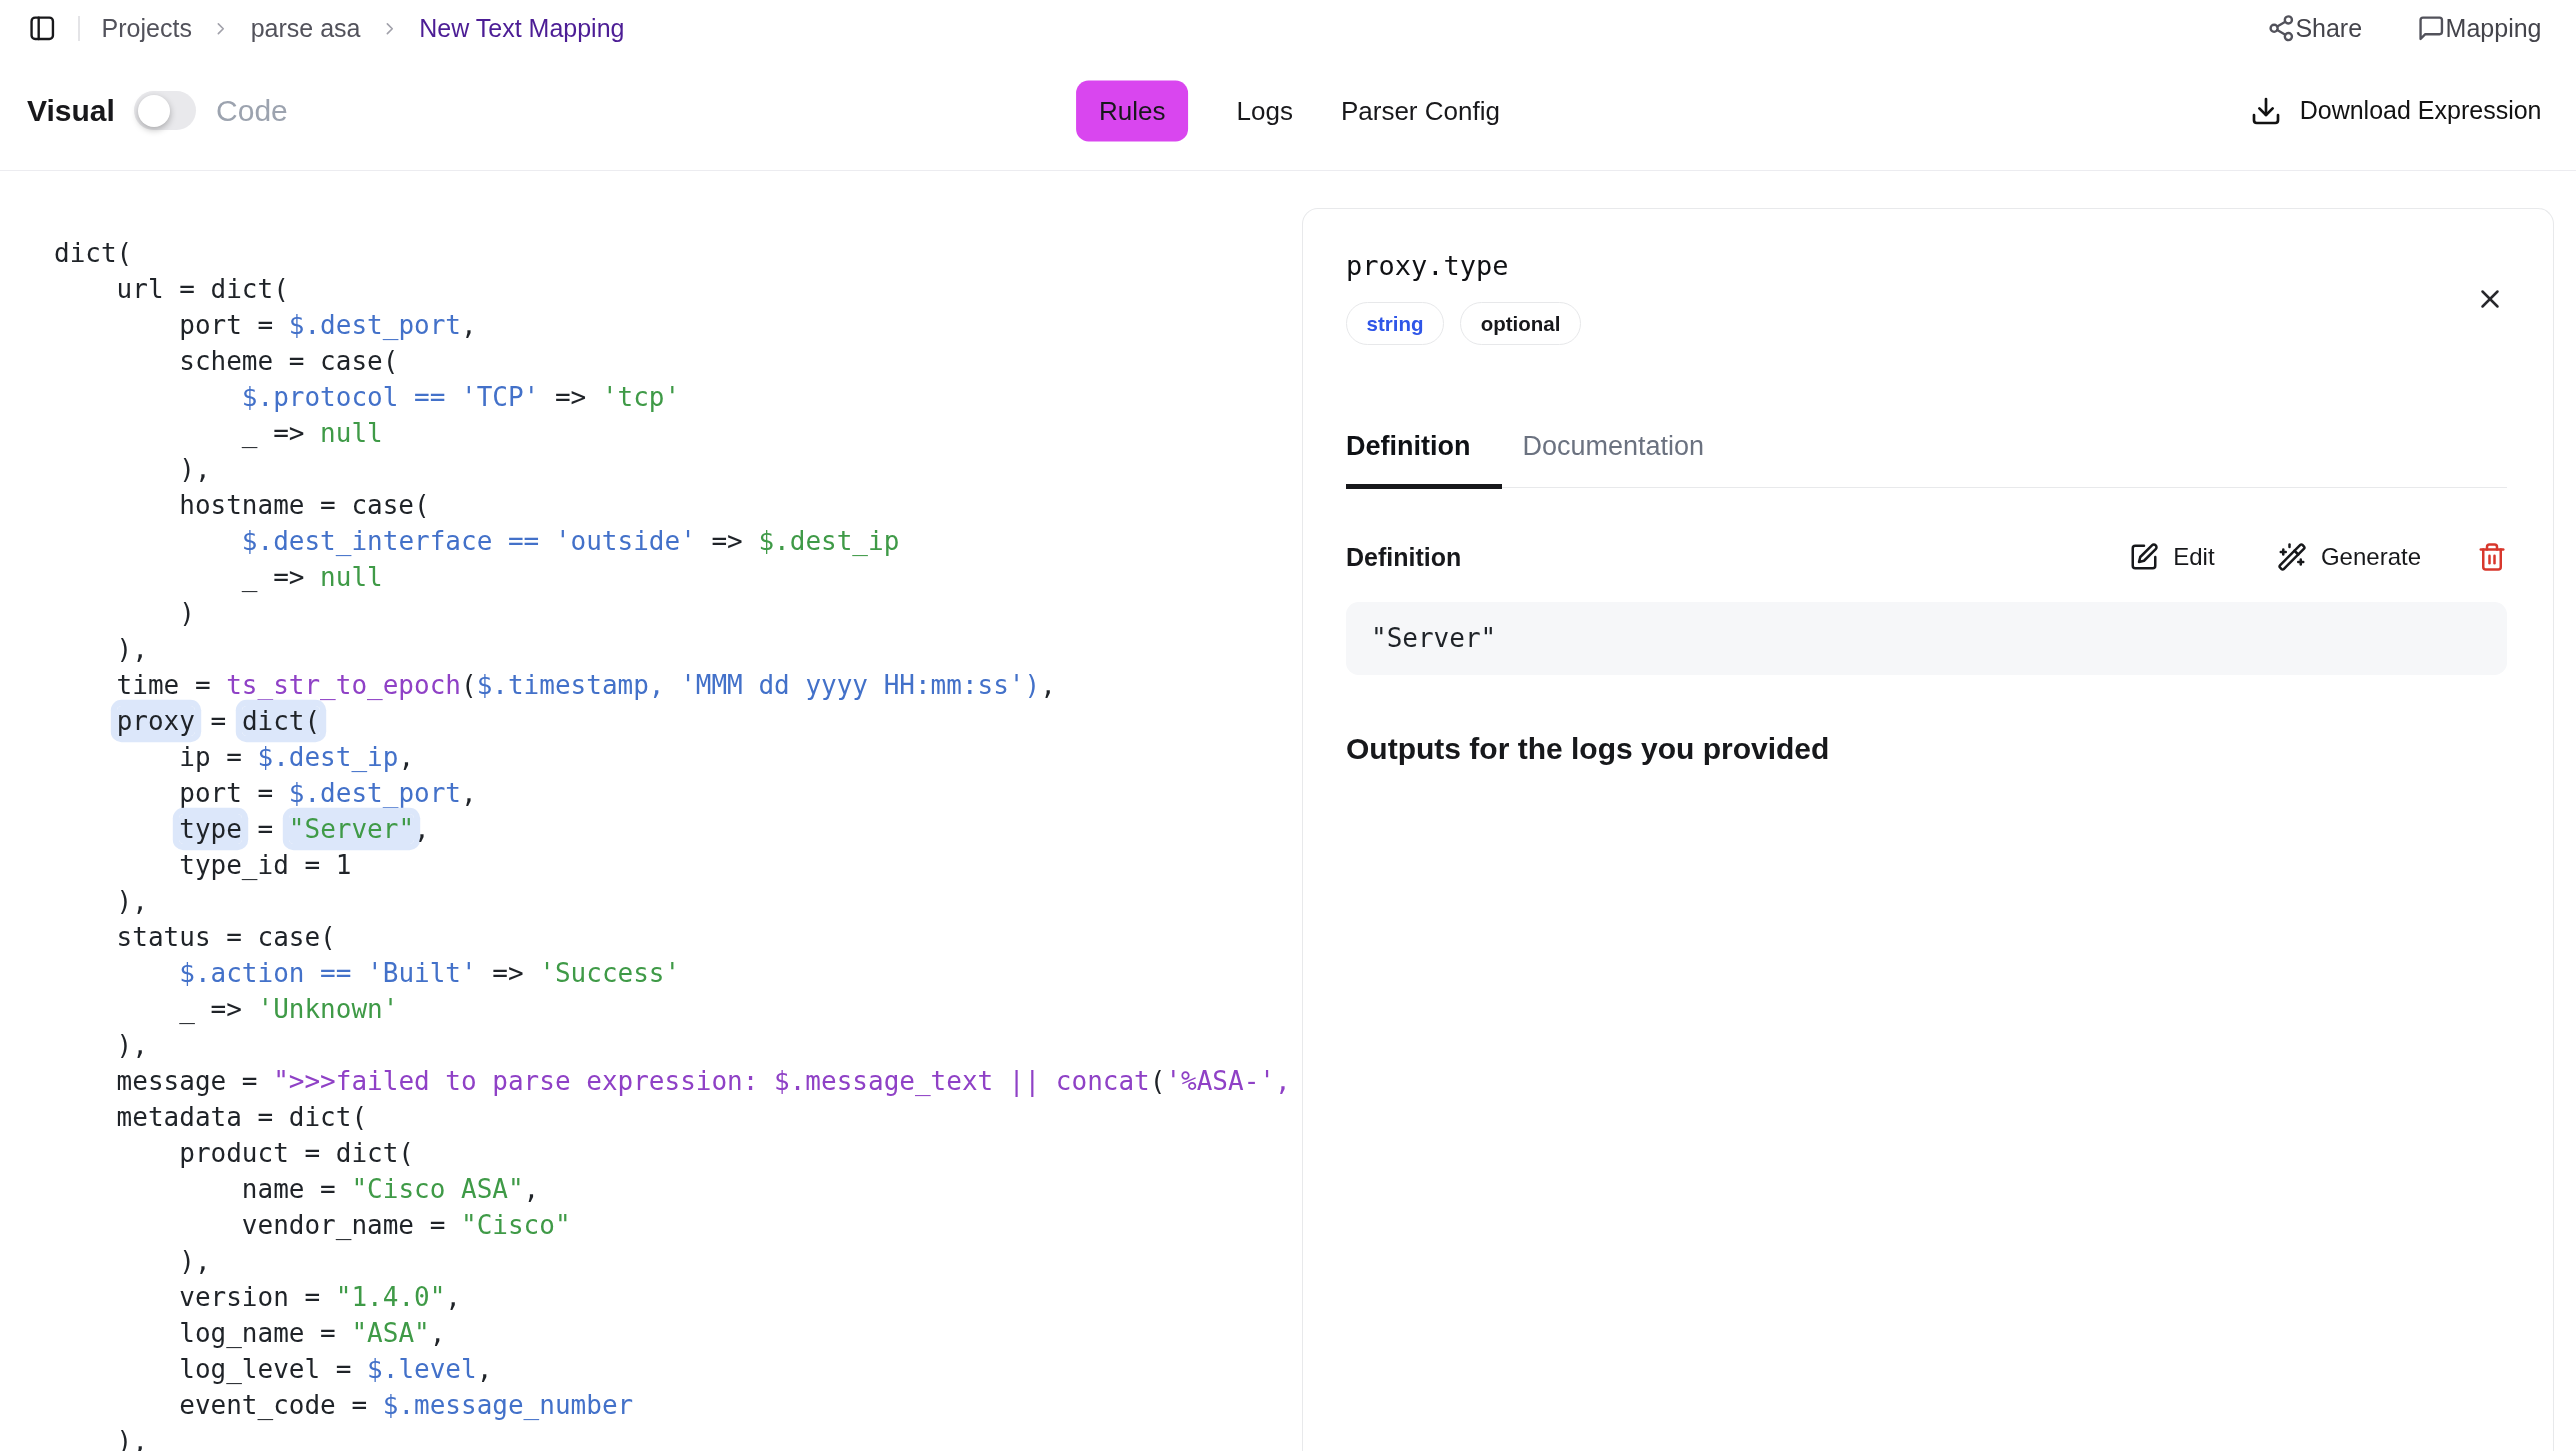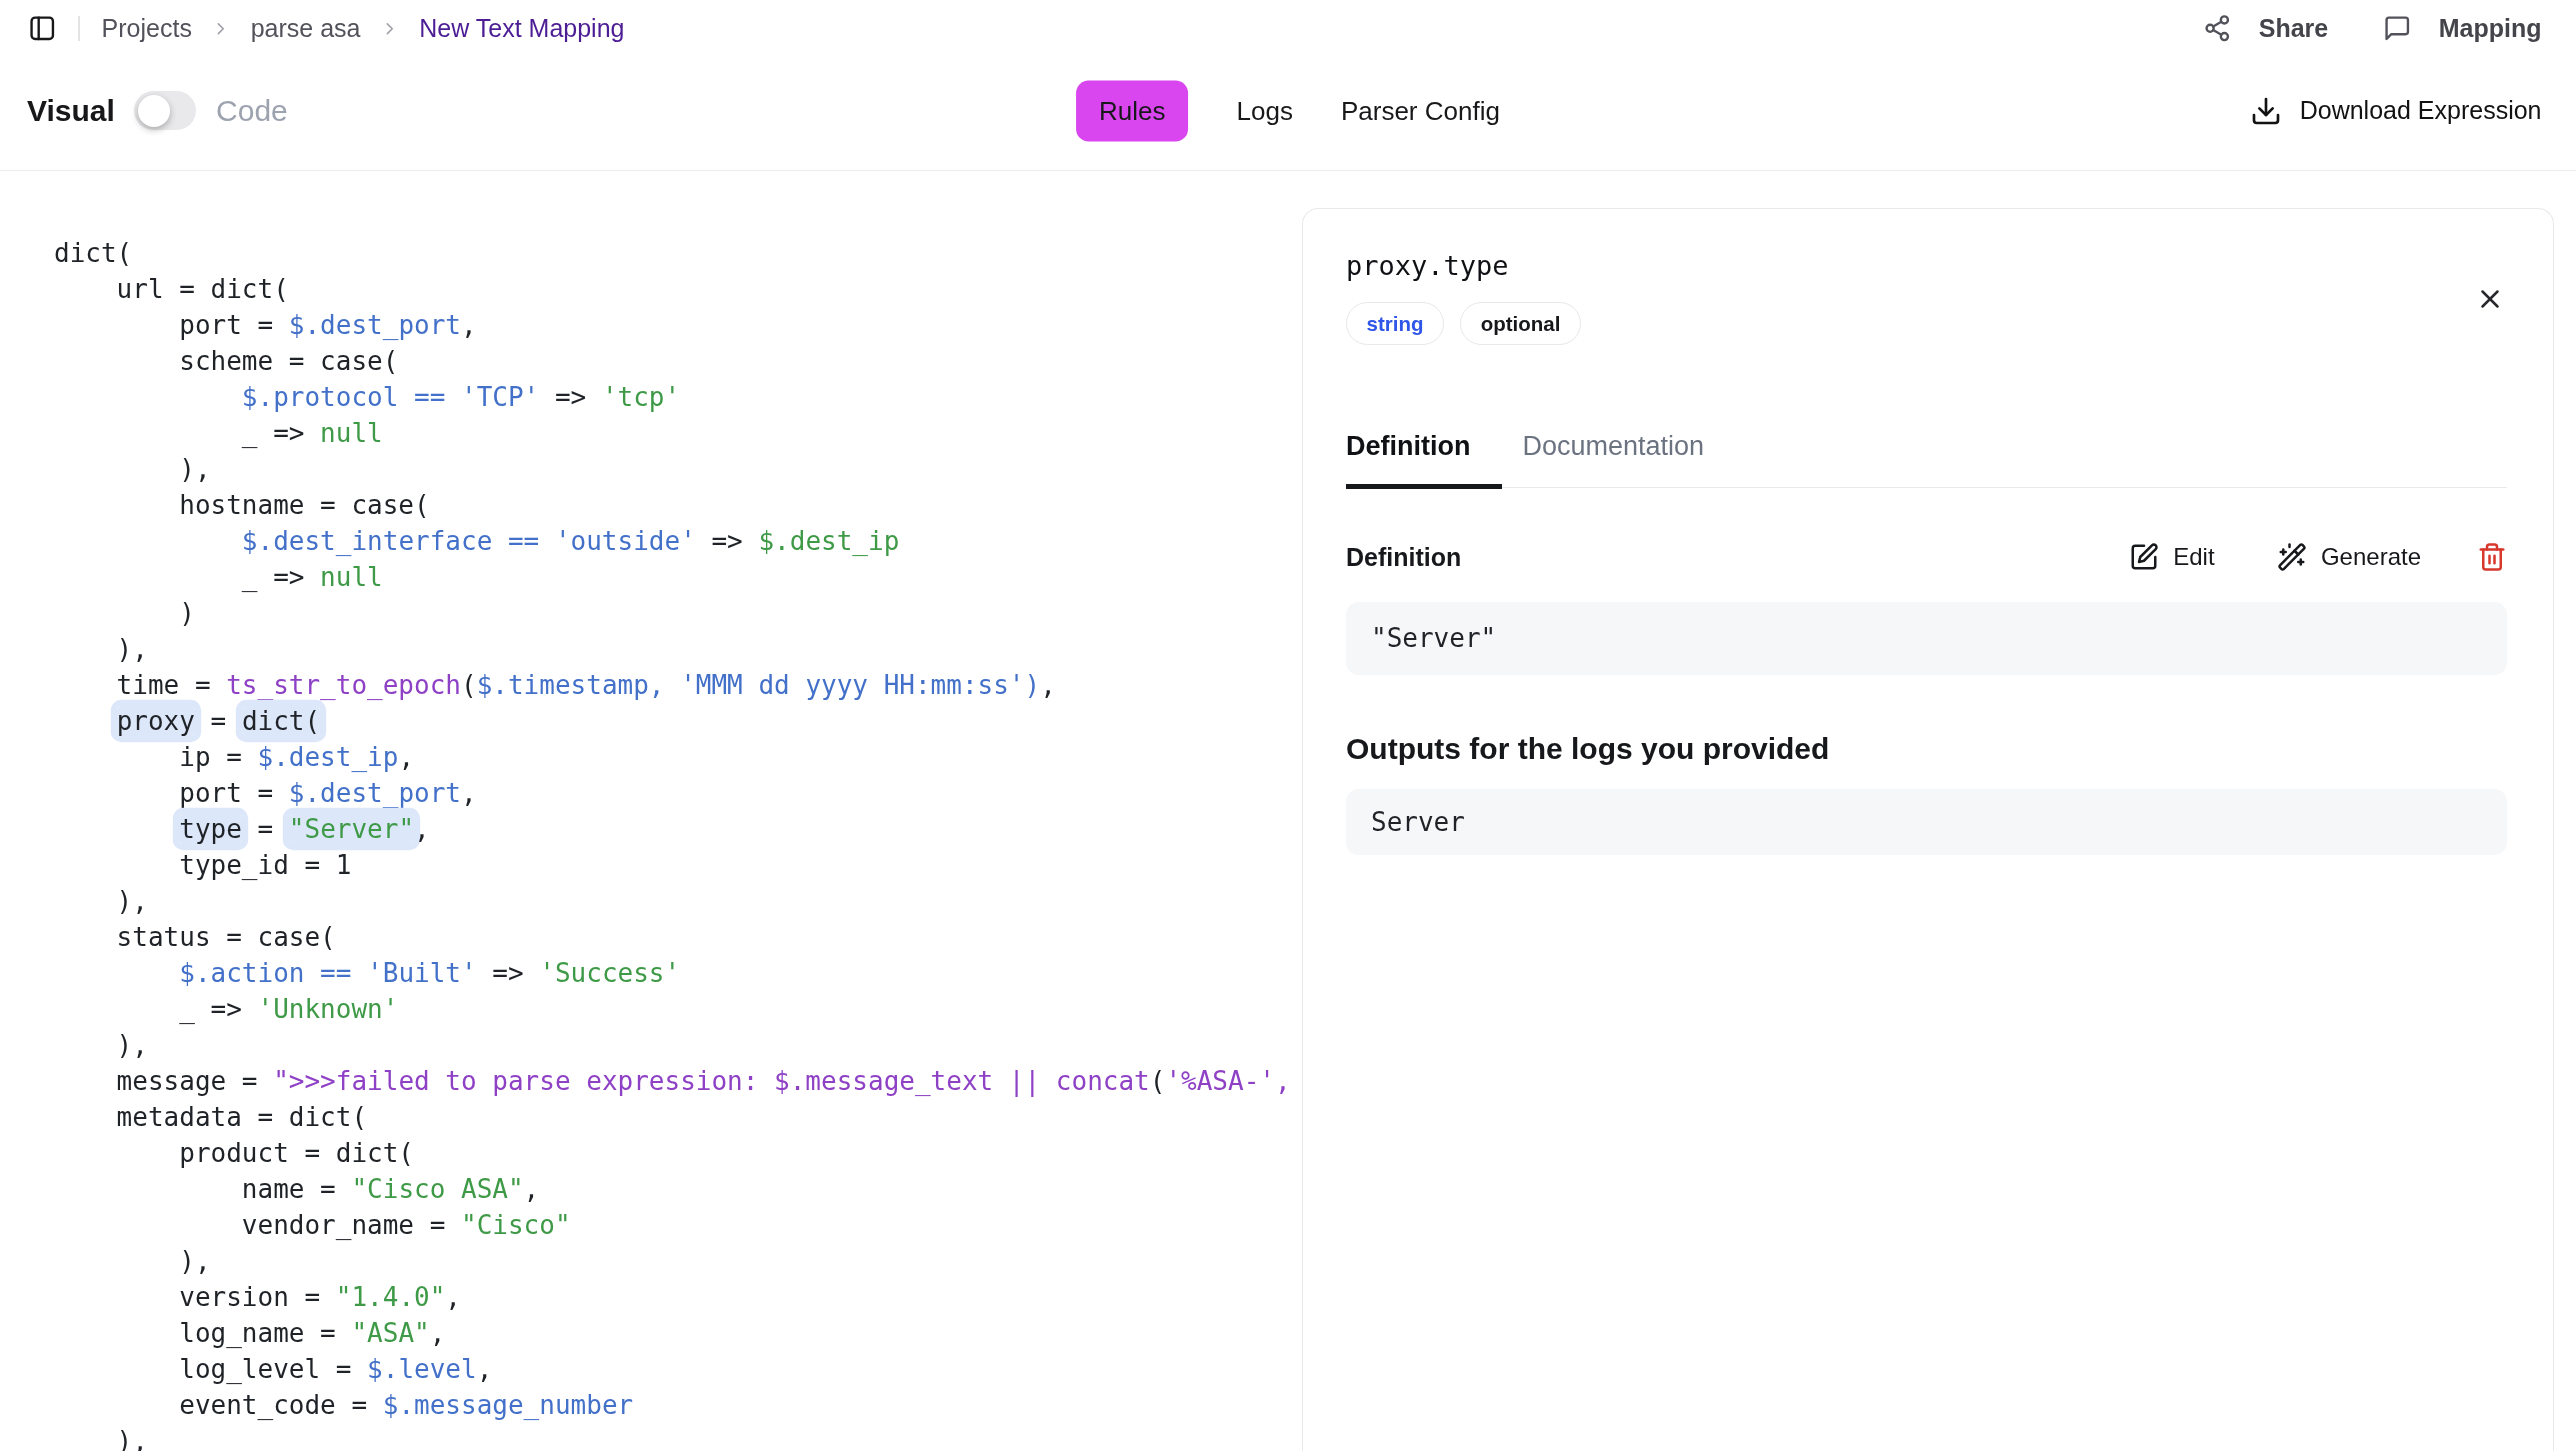--- a/index.html
+++ b/index.html
@@ -8,22 +8,22 @@
 
   
   .topbar{display:flex;align-items:center;height:46px;padding:5.3px 28.5px 0 21.4px;}
   .icon-btn{width:41px;height:41px;display:flex;align-items:center;justify-content:center;
             background:none;border:none;cursor:pointer;padding:0;}
   .vsep{width:1.8px;height:25px;background:#e4e4e7;margin:0 21.4px 0 16px;}
   .breadcrumb{display:flex;align-items:center;gap:19.6px;font-size:25px;color:#52525b;}
   .crumb{cursor:pointer;}
   .crumb.current{color:#4c1d95;font-weight:500;}
   .topbar-right{margin-left:auto;display:flex;align-items:center;gap:43px;}
-  .top-action{display:flex;align-items:center;gap:27px;font-size:25px;color:#44444b;
-              font-weight:700;background:none;border:none;cursor:pointer;}
+  .top-action{display:flex;align-items:center;gap:0;font-size:25px;color:#44444b;
+              font-weight:400;background:none;border:none;cursor:pointer;}
 
   
   .toolbar{display:flex;align-items:center;height:119px;border-bottom:1.8px solid #ececf0;
            padding:0 28.5px 0 27px;position:relative;}
   .mode-group{display:flex;align-items:center;gap:19.6px;}
   .mode-label{font-size:30px;font-weight:600;color:#18181b;}
   .mode-label.inactive{color:#9ca3af;font-weight:400;}
   .toggle{width:62px;height:39px;border-radius:19.6px;background:#e9e9ec;position:relative;
           border:none;cursor:pointer;padding:0;}
   .toggle-knob{position:absolute;left:3.6px;top:3.6px;width:32px;height:32px;border-radius:50%;
@@ -204,17 +204,16 @@
                 <line x1="14" y1="11" x2="14" y2="17"></line>
               </svg>
           </button>
         </div>
       </div>
 
       <div class="def-box">"Server"</div>
 
       <div class="outputs-heading">Outputs for the logs you provided</div>
 
-      <div class="output-box">Server</div>
     </aside>
   </main>
 </div>
 
 
 </body></html>

